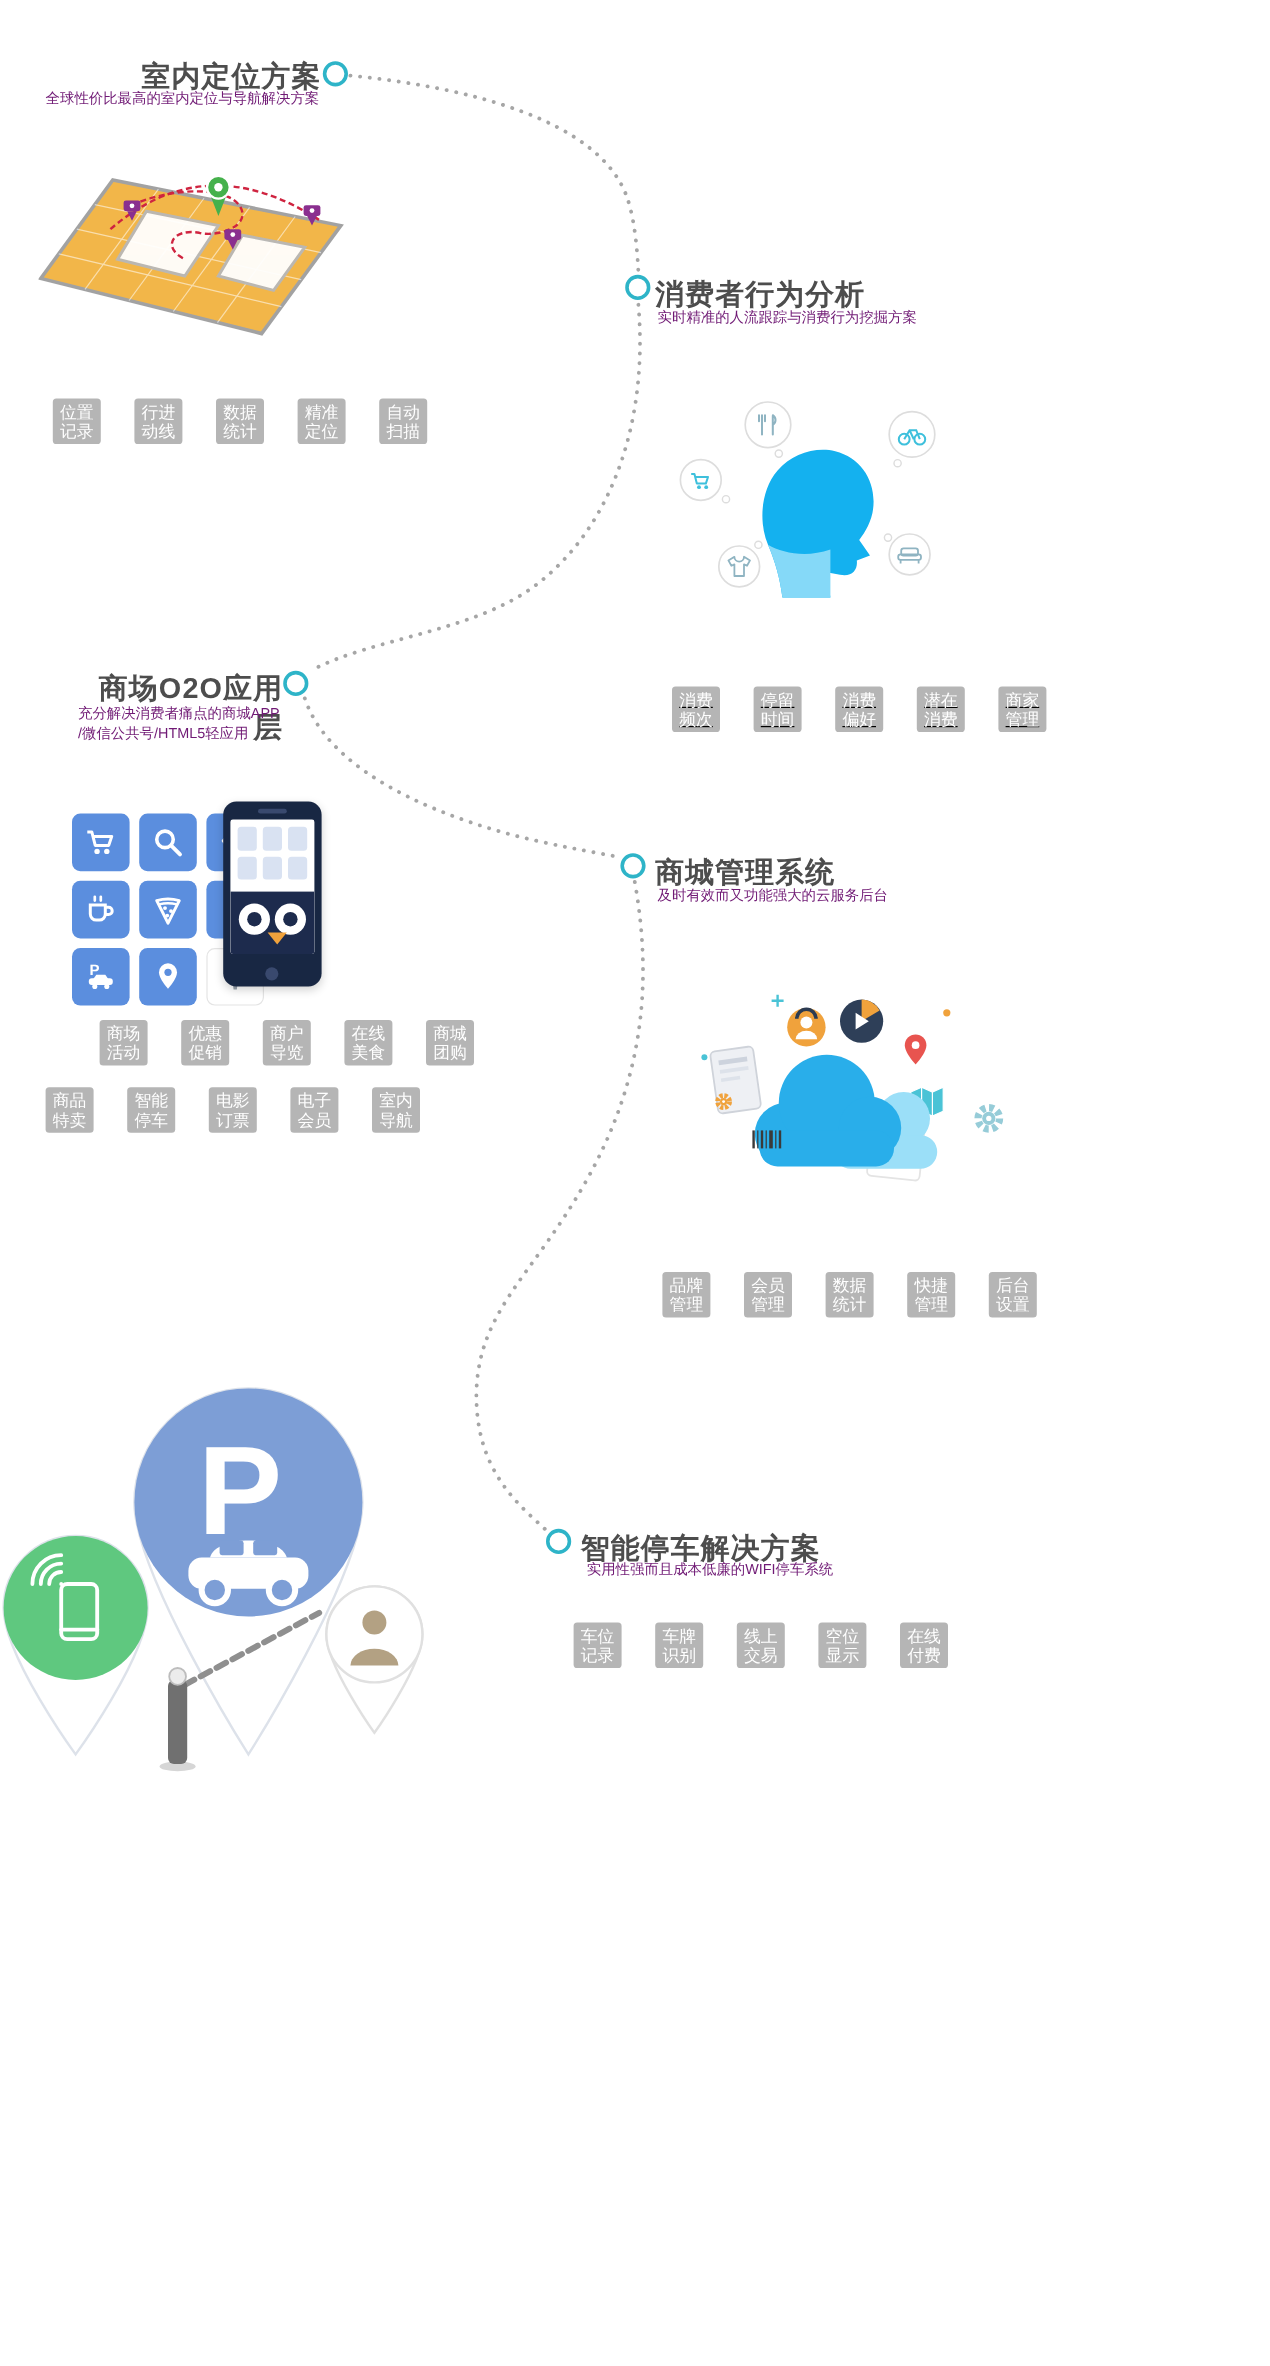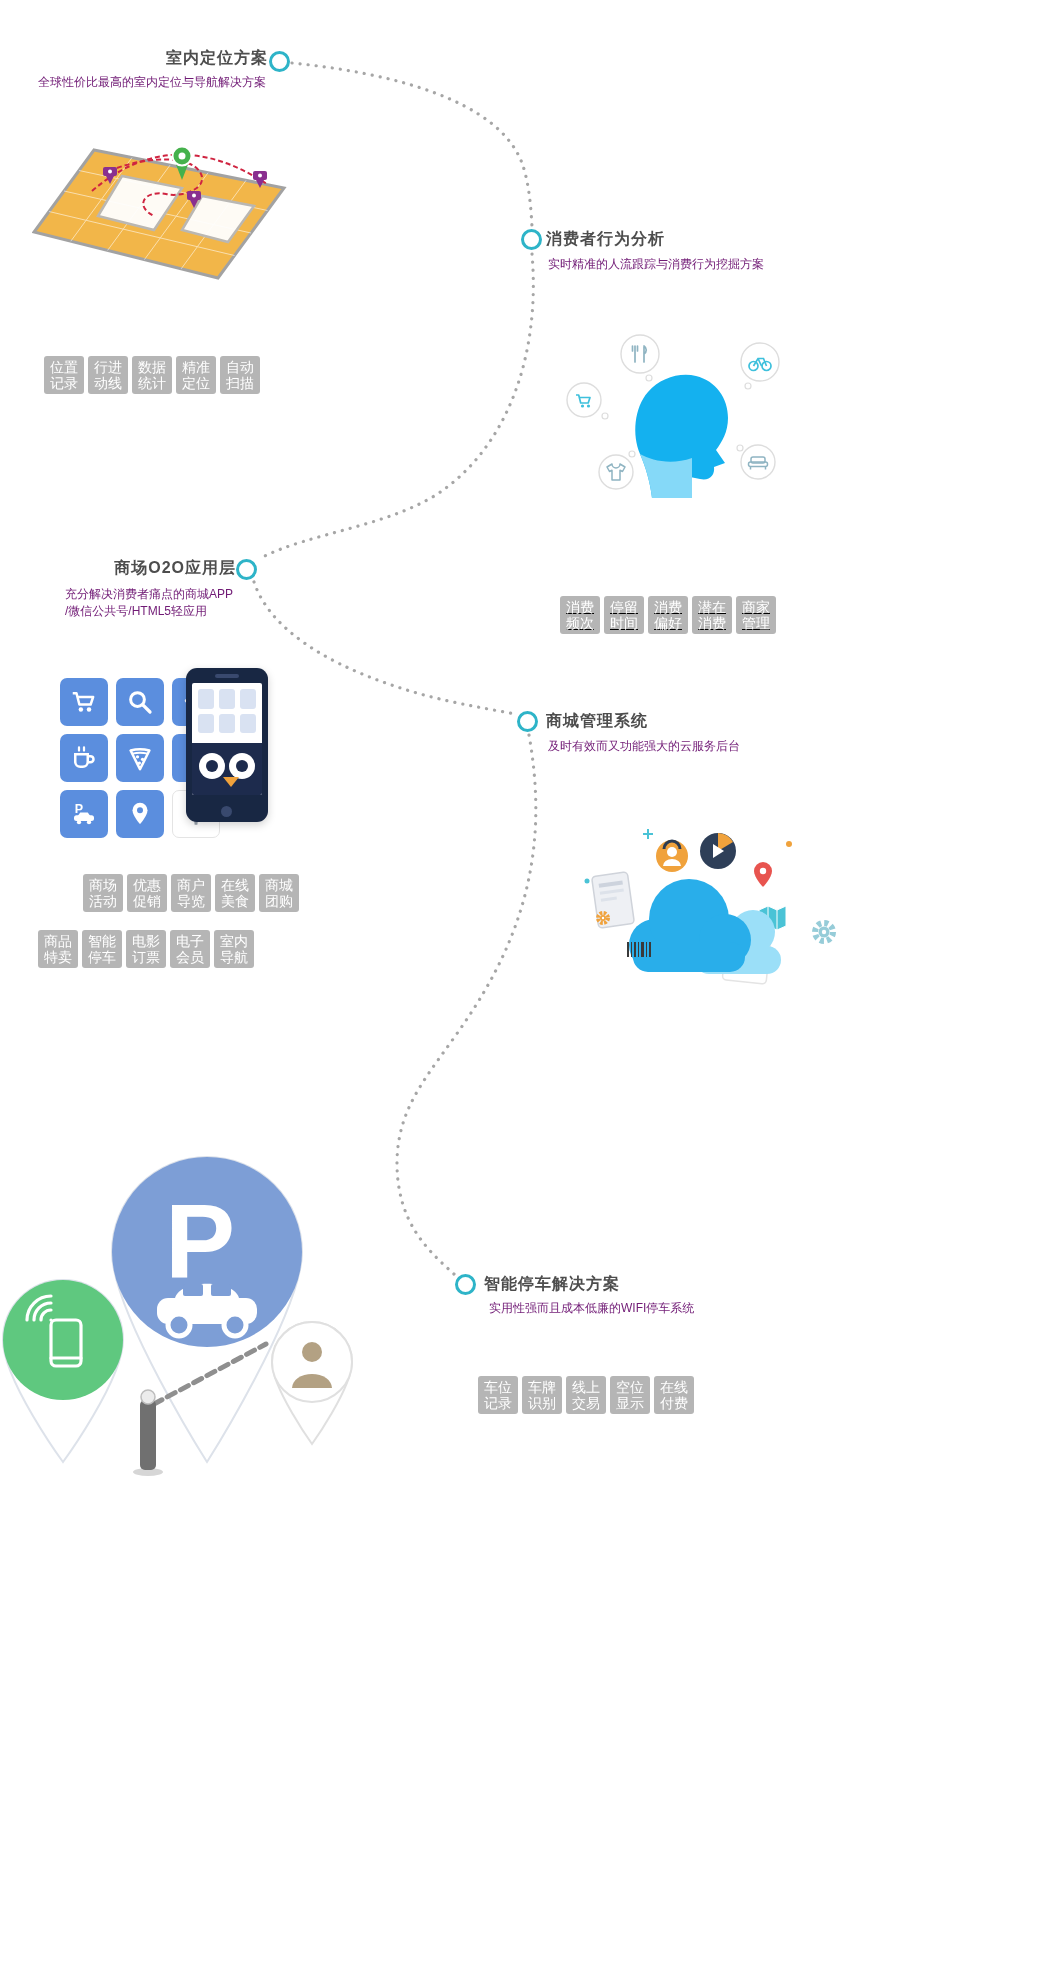--- a/index.html
+++ b/index.html
@@ -9,28 +9,28 @@
     font-family:"Liberation Sans","DejaVu Sans",sans-serif;
   }
   svg{display:block;}
   .path-svg{position:absolute;left:0;top:0;pointer-events:none;}
 
   .node{
     position:absolute;width:15px;height:15px;border-radius:50%;
     background:#fff;border:3px solid #2eb4c8;box-sizing:content-box;z-index:4;
   }
   .sec-title{
-    position:absolute;margin:0;font-size:16px;font-weight:bold;color:#4d4d4d;
+    position:absolute;margin:0;font-size:24px;font-weight:bold;color:#4d4d4d;
     letter-spacing:1px;z-index:3;
   }
   .sec-sub{
     position:absolute;margin:0;font-size:12px;color:#701a75;line-height:17px;
     white-space:pre-line;z-index:3;
   }
-  .tag-row{position:absolute;display:flex;gap:4px;z-index:3;margin-top:24px;}
+  .tag-row{position:absolute;display:flex;gap:28px;z-index:3;}
   .tag{
     display:block;width:40px;padding:3px 0;background:#b5b5b5;color:#fff;
     font-size:14px;line-height:16px;text-align:center;border-radius:3px;
     word-break:break-all;
   }
 
   
   .tile{
     position:absolute;width:48px;height:48px;border-radius:7px;background:#5b8ede;
     display:flex;align-items:center;justify-content:center;z-index:1;
@@ -377,20 +377,27 @@
       <rect x="74" y="124" width="2" height="15"></rect>
     </g>
   </svg>
 
   <svg class="illus" style="left:808px;top:916px;" width="32" height="32" viewBox="0 0 32 32">
     <circle cx="16" cy="16" r="9" fill="none" stroke="#96ccd8" stroke-width="6" stroke-dasharray="4 3.06"></circle>
     <circle cx="16" cy="16" r="5.5" fill="#96ccd8"></circle>
     <circle cx="16" cy="16" r="2.2" fill="#fff"></circle>
   </svg>
 
+  <div class="tag-row" style="left:552px;top:1060px;">
+    <span class="tag">品牌管理</span>
+    <span class="tag">会员管理</span>
+    <span class="tag">数据统计</span>
+    <span class="tag">快捷管理</span>
+    <span class="tag">后台设置</span>
+  </div>
 
   <h2 class="sec-title" style="left:484px;top:1274px;">智能停车解决方案</h2>
   <p class="sec-sub" style="left:489px;top:1300px;">实用性强而且成本低廉的WIFI停车系统</p>
 
   <svg class="illus" style="left:0px;top:1140px;" width="360" height="345" viewBox="0 0 360 345">
 
     <path d="M207,17 a95,95 0 0 1 95,95 c0,60 -95,210 -95,210 s-95,-150 -95,-210 a95,95 0 0 1 95,-95 z" fill="#ffffff" stroke="#dde2ea" stroke-width="2"></path>
     <path d="M63,140 a60,60 0 0 1 60,60 c0,40 -60,122 -60,122 s-60,-82 -60,-122 a60,60 0 0 1 60,-60 z" fill="#ffffff" stroke="#dde2ea" stroke-width="2"></path>
     <path d="M312,182 a40,40 0 0 1 40,40 c0,26 -40,82 -40,82 s-40,-56 -40,-82 a40,40 0 0 1 40,-40 z" fill="#ffffff" stroke="#e0e0e0" stroke-width="2"></path>
 

